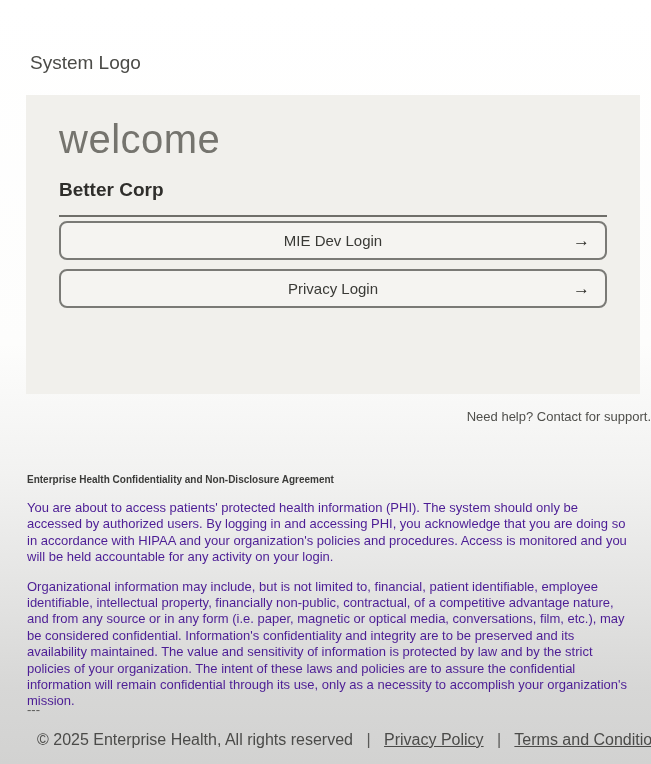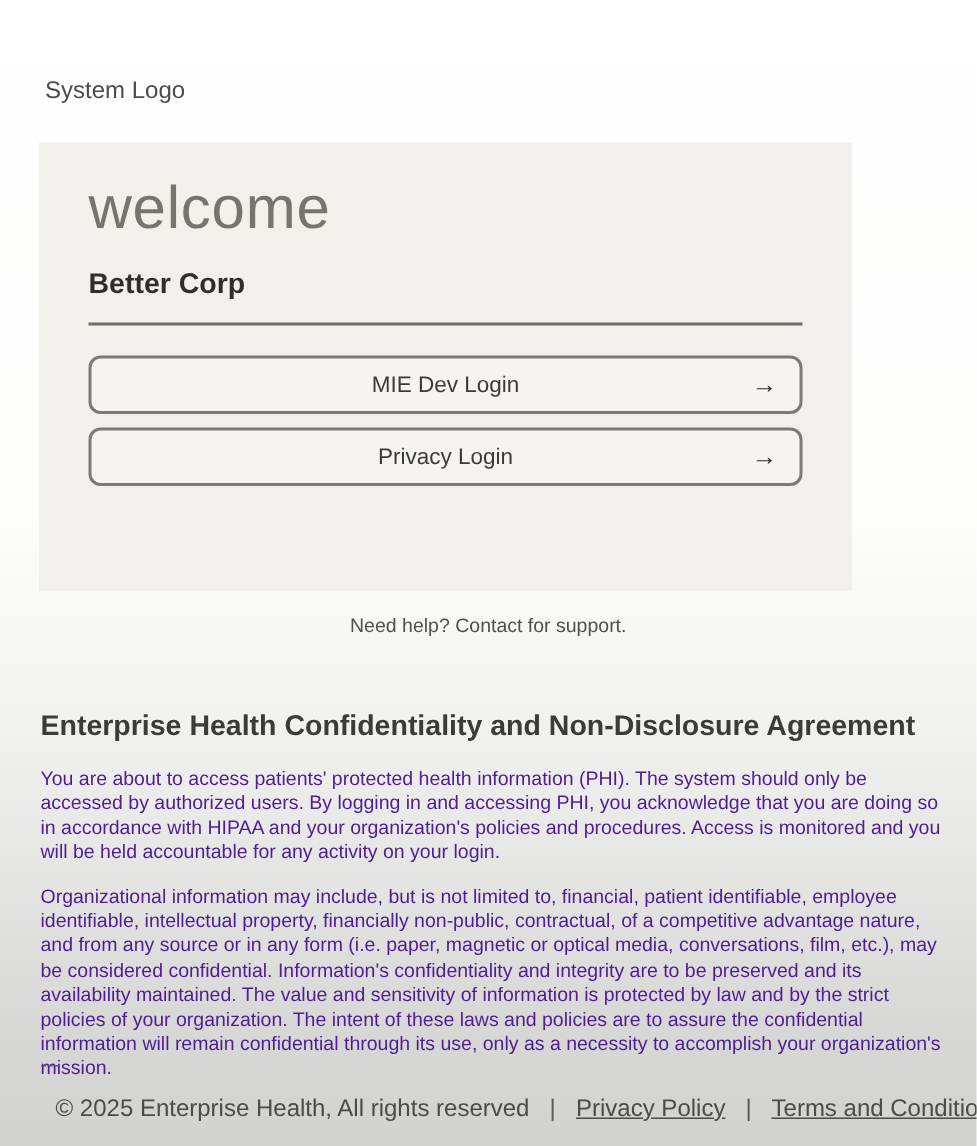--- a/index.html
+++ b/index.html
@@ -10,28 +10,28 @@
     background: linear-gradient(180deg,
       #ffffff 0%, #fdfdfc 45%, #f2f2f1 62%,
       #e3e3e2 78%, #d7d7d6 90%, #d2d2d1 100%);
     overflow: hidden;
     color: #3c3c38;
   }
 
   .logo {
     position: absolute;
     left: 30px; top: 52px;
-    font-size: 16px;
+    font-size: 19px;
     color: #4b4b47;
   }
 
   .card {
     position: absolute;
     left: 26px; top: 95px;
-    width: 542px; height: 299px;
+    width: 614px; height: 299px;
     background: #f1f0ec;
     padding: 0 33px;
   }
 
   .welcome {
     margin-top: 22px;
     font-size: 40px;
     font-weight: 300;
     letter-spacing: 0.5px;
     color: #75746e;
@@ -48,21 +48,21 @@
     margin-top: 14px;
     border: none;
     border-top: 2px solid #6f6e69;
   }
 
   .login-btn {
     display: block;
     position: relative;
     width: 100%;
     height: 39px;
-    margin-top: 20px;
+    margin-top: 4px;
     background: #f5f4f1;
     border: 2px solid #7a7a76;
     border-radius: 8px;
     font-family: "Liberation Sans", sans-serif;
     font-size: 15px;
     color: #3a3a36;
     text-align: center;
     cursor: pointer;
   }
   .login-btn + .login-btn { margin-top: 9px; }
@@ -73,32 +73,32 @@
     transform: translateY(-50%);
     font-size: 17px;
     font-weight: bold;
     color: #2e2e2a;
   }
 
   .help-text {
     position: absolute;
     left: 0; top: 409px;
     width: 100%;
-    text-align: center;
+    text-align: right;
     font-size: 13px;
     color: #4f4f4b;
   }
 
   .agreement {
     position: absolute;
     left: 27px; top: 474px;
     width: 602px;
   }
   .agreement-title {
-    font-size: 19px;
+    font-size: 10px;
     font-weight: bold;
     color: #3b3b39;
     margin-bottom: 15px;
   }
   .agreement p {
     font-size: 13px;
     line-height: 16.4px;
     color: #4c1d95;
     margin-bottom: 13px;
   }

